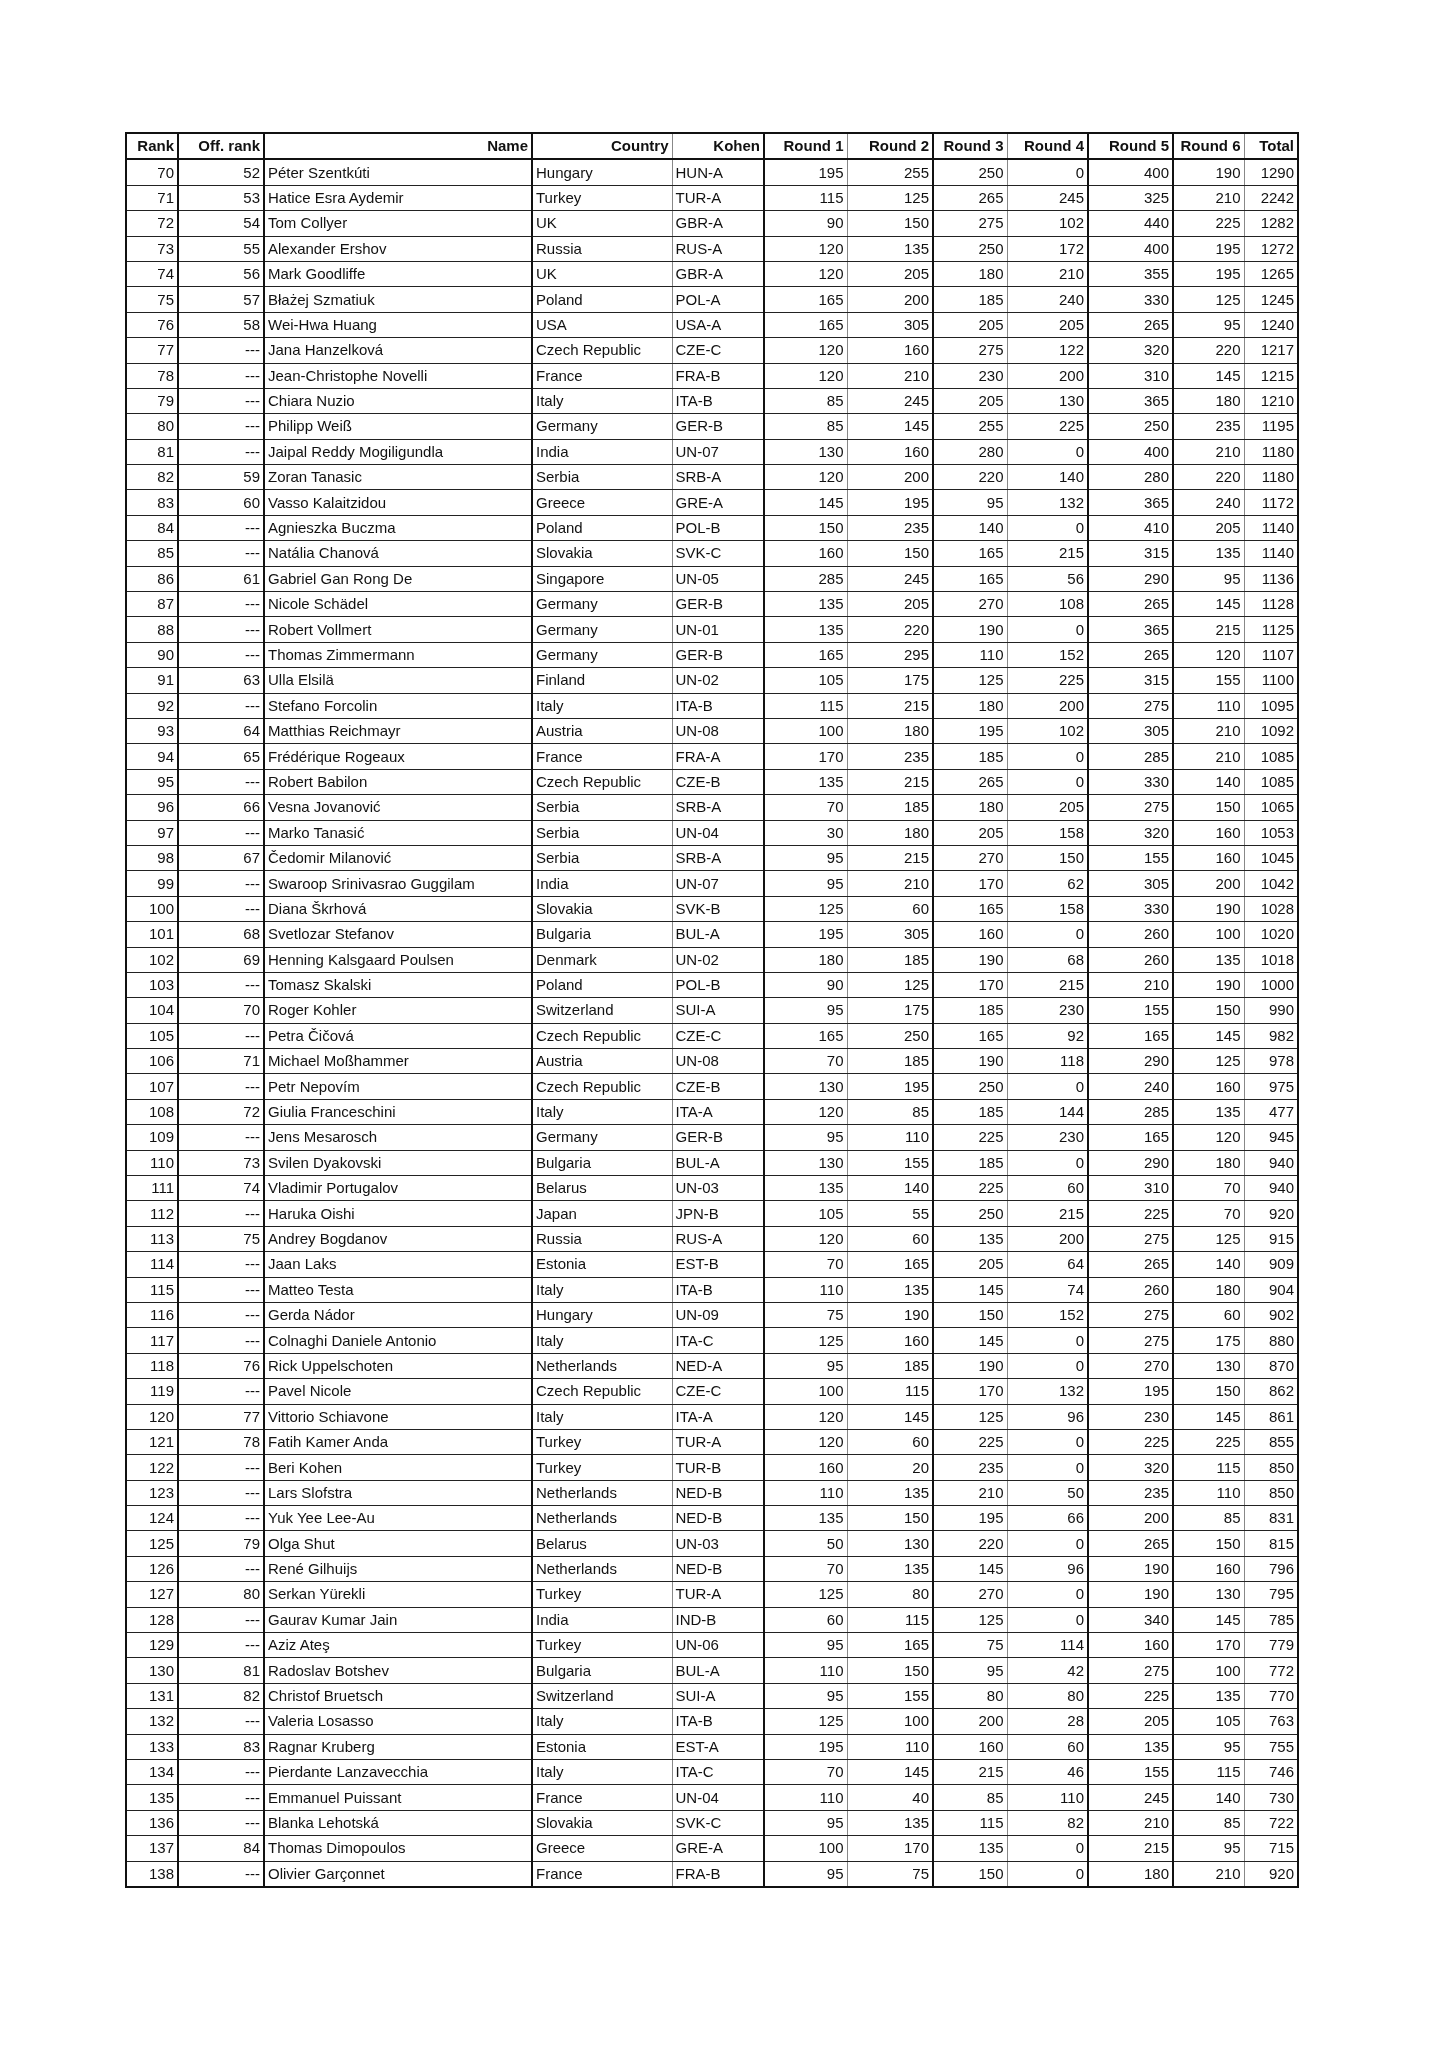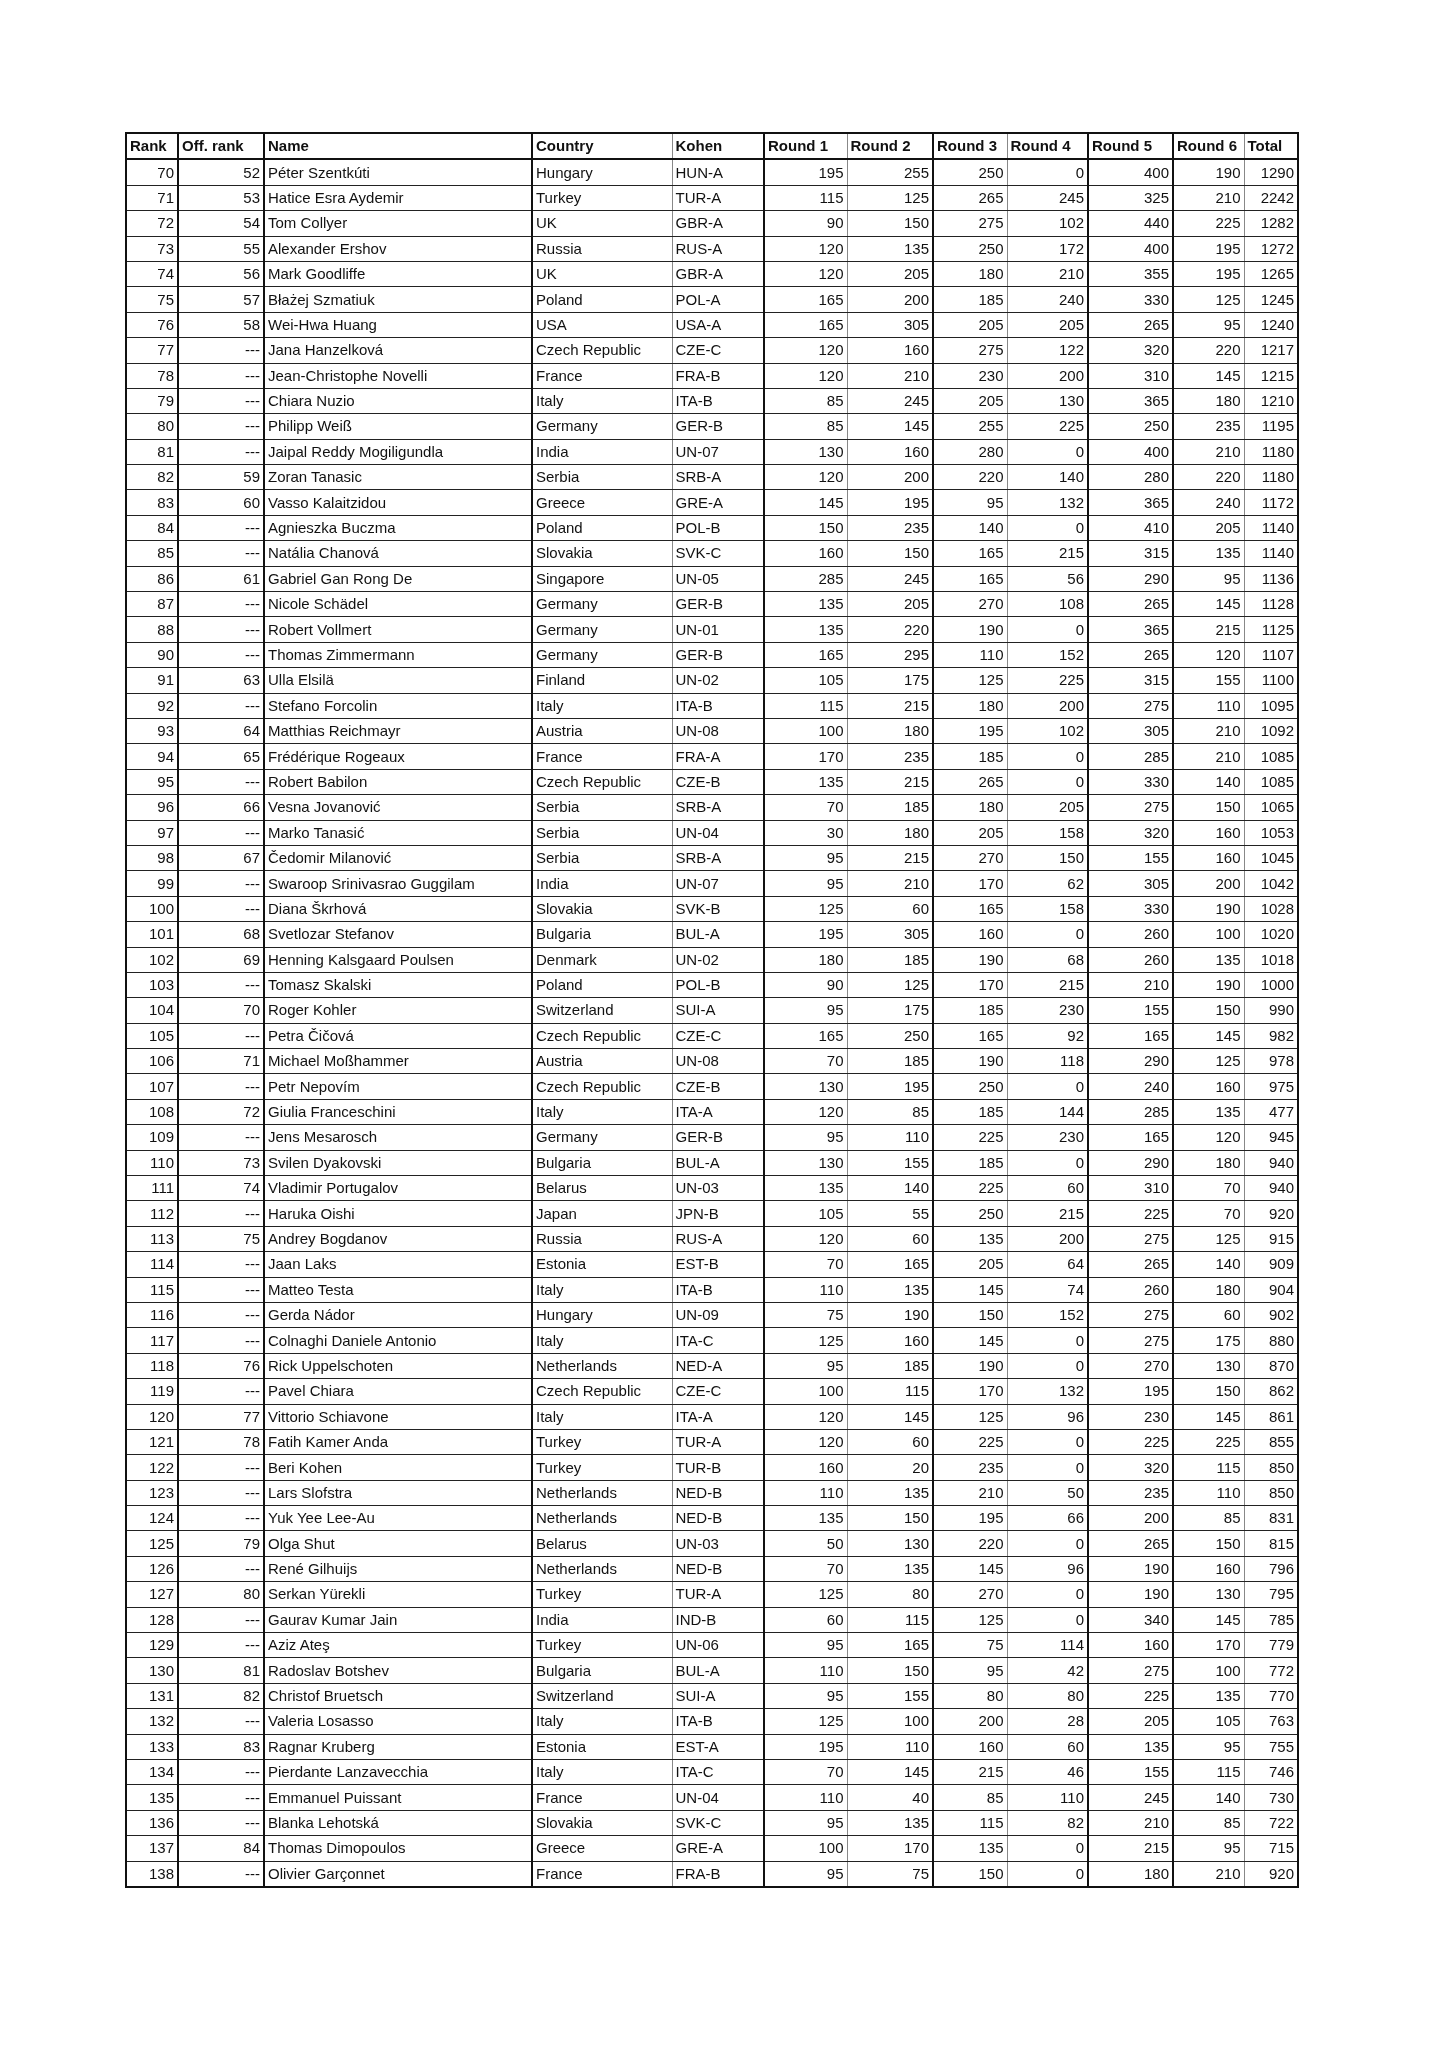--- a/index.html
+++ b/index.html
@@ -10,21 +10,21 @@
     border-collapse: collapse; table-layout: fixed;
     border: 2.5px solid #111;
     font-size: 15px;
   }
   #results th, #results td {
     height: 24.4px; padding: 0 3px; line-height: 24px;
     border-top: 1.6px solid #222; border-bottom: 1.6px solid #222;
     border-left: 1px solid #888; border-right: 1px solid #888;
     white-space: nowrap; overflow: hidden;
   }
-  #results th { font-weight: bold; text-align: left; font-size: 15px; border-bottom: 2px solid #111; }
+  #results th { font-weight: bold; text-align: right; font-size: 15px; border-bottom: 2px solid #111; }
   #results td.num { text-align: right; }
   #results td.txt { text-align: left; }
   #results .br { border-right: 2px solid #111; }
 </style>
 </head>
 <body>
 
 <table id="results">
   <colgroup>
     <col style="width:52px">
@@ -725,21 +725,21 @@
         <td class="num br">185</td>
         <td class="num">190</td>
         <td class="num br">0</td>
         <td class="num br">270</td>
         <td class="num">130</td>
         <td class="num">870</td>
       </tr>
       <tr>
         <td class="num br">119</td>
         <td class="num br">---</td>
-        <td class="txt br">Pavel Chiara</td>
+        <td class="txt br">Pavel Nicole</td>
         <td class="txt">Czech Republic</td>
         <td class="txt br">CZE-C</td>
         <td class="num">100</td>
         <td class="num br">115</td>
         <td class="num">170</td>
         <td class="num br">132</td>
         <td class="num br">195</td>
         <td class="num">150</td>
         <td class="num">862</td>
       </tr>

